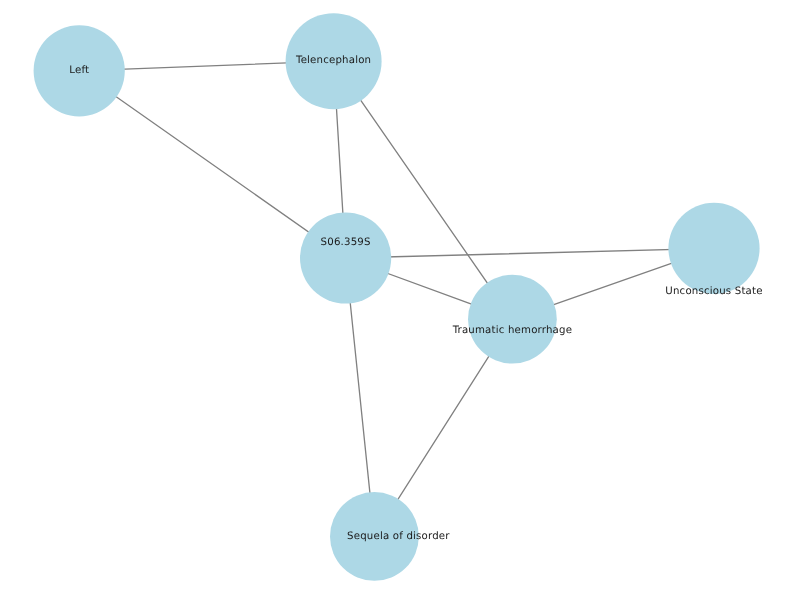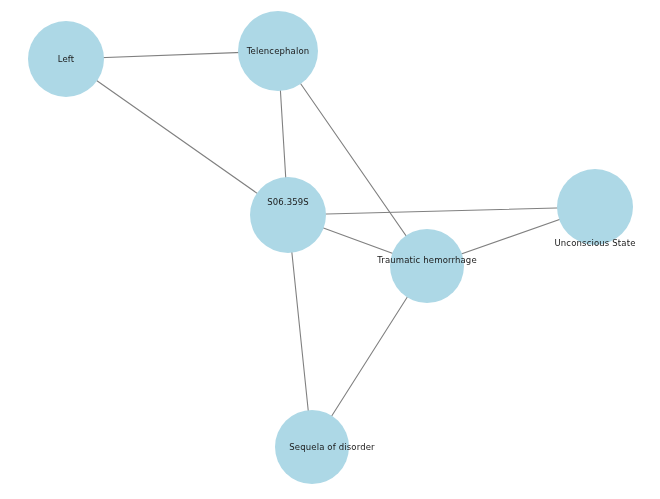--- a/index.html
+++ b/index.html
@@ -72,17 +72,17 @@
         <circle cx="288" cy="215" r="38" class="graph-node-circle" fill="#add8e6"></circle>
         <circle cx="427" cy="266" r="37" class="graph-node-circle" fill="#add8e6"></circle>
         <circle cx="595" cy="207" r="38" class="graph-node-circle" fill="#add8e6"></circle>
         <circle cx="312" cy="447" r="37" class="graph-node-circle" fill="#add8e6"></circle>
       </g>
   </svg>
   <div id="label-layer">
       <div class="graph-node-label" style="left: 66px; top: 59px; color: rgb(26, 26, 26);">Left</div>
       <div class="graph-node-label" style="left: 278px; top: 51px; color: rgb(26, 26, 26);">Telencephalon</div>
       <div class="graph-node-label" style="left: 288px; top: 202px; color: rgb(26, 26, 26);">S06.359S</div>
-      <div class="graph-node-label" style="left: 427px; top: 260px; color: rgb(26, 26, 26);">Traumatic hemorrhage</div>
+      <div class="graph-node-label" style="left: 427px; top: 276px; color: rgb(26, 26, 26);">Traumatic hemorrhage</div>
       <div class="graph-node-label" style="left: 595px; top: 207px; color: rgb(26, 26, 26); margin-top: 36px;">Unconscious State</div>
       <div class="graph-node-label" style="left: 332px; top: 447px; color: rgb(26, 26, 26);">Sequela of disorder</div>
     </div>
 </div>
 
 </body></html>

